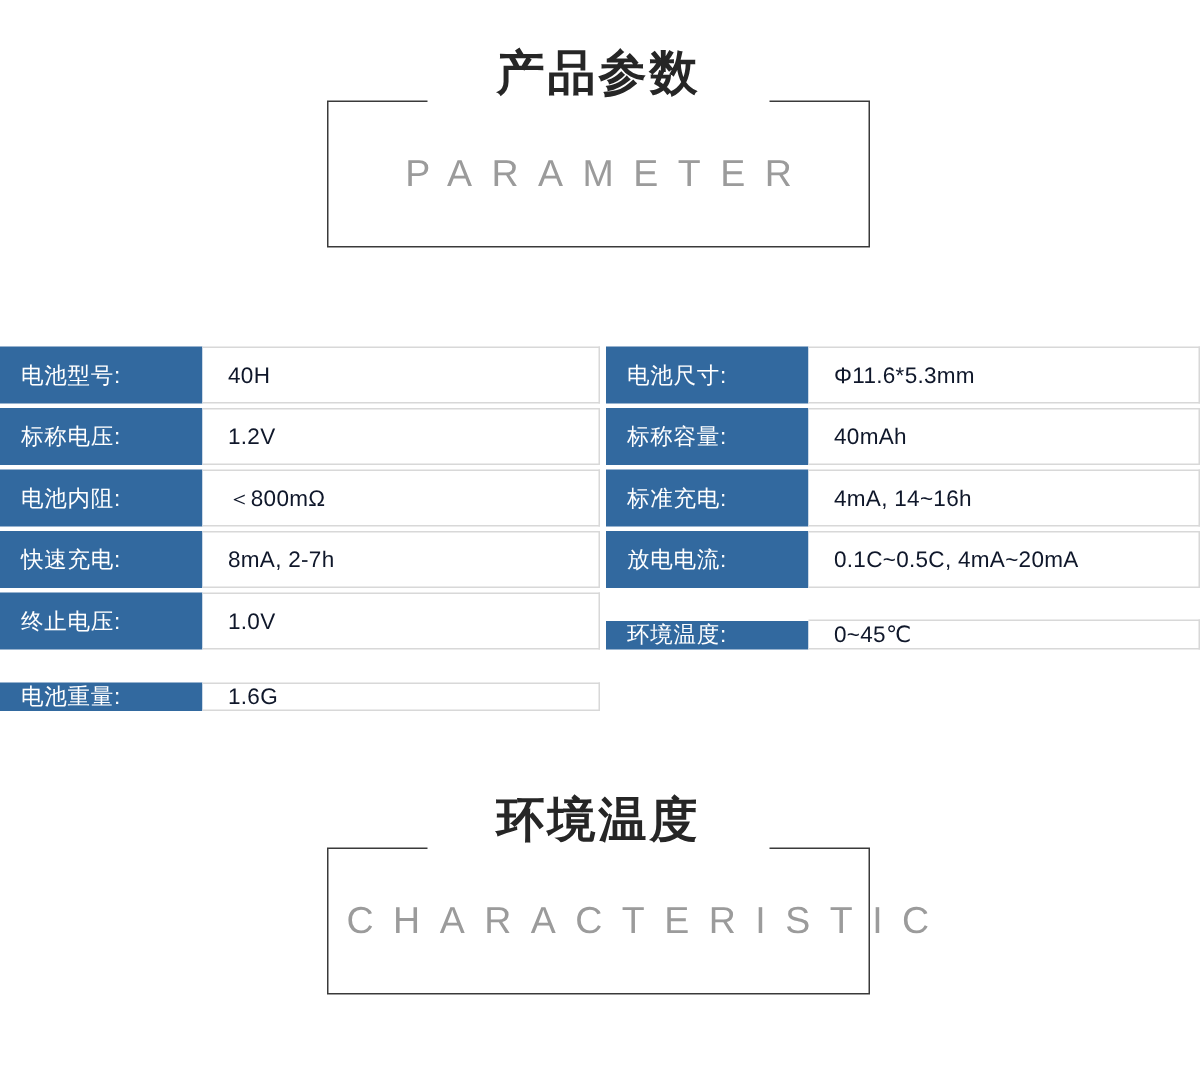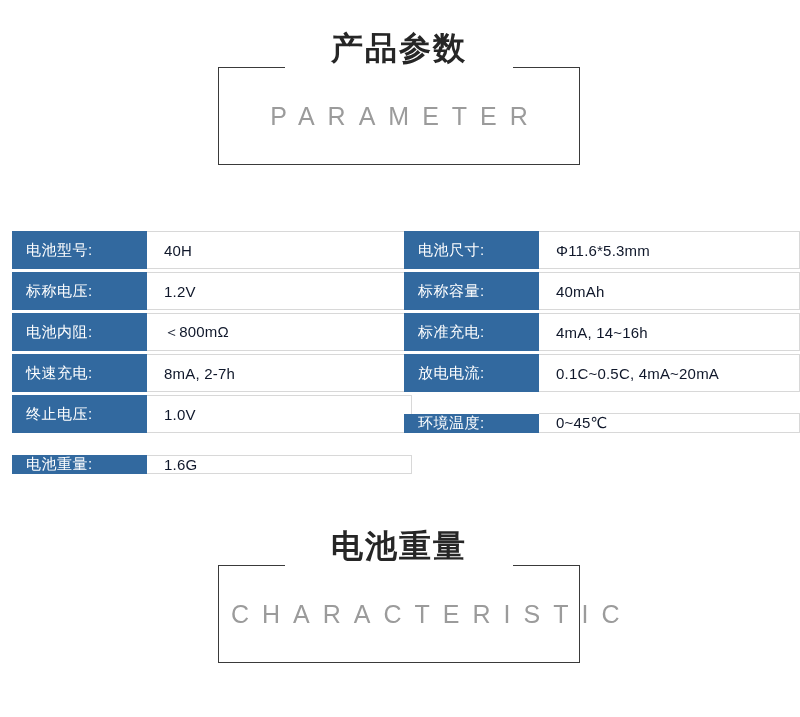--- a/index.html
+++ b/index.html
@@ -69,21 +69,21 @@
   }
 
   #head-parameter { top: 67px; }
   #head-characteristic { top: 565px; }
 
   
   .spec-table {
     position: absolute;
     top: 231px;
   }
-  .spec-col-left  { left: 0px;   width: 400px; margin-left: 12px; }
+  .spec-col-left  { left: 0px;   width: 400px; }
   .spec-col-right { left: 404px; width: 396px; }
 
   .spec-row {
     display: flex;
     height: 38px;
     margin-bottom: 3px;
   }
   .spec-row:last-child { margin-bottom: 0; align-items: flex-end; }
 
   .spec-label {
@@ -168,15 +168,15 @@
   </div>
   <div class="spec-row">
     <div class="spec-label">环境温度:</div>
     <div class="spec-value">0~45℃</div>
   </div>
 </div>
 
 <div class="section-head" id="head-characteristic">
   <div class="frame"></div>
   <div class="title-mask"></div>
-  <div class="cn-title">电池重量</div>
+  <div class="cn-title">环境温度</div>
   <div class="en-title">CHARACTERISTIC</div>
 </div>
 
 </body></html>

